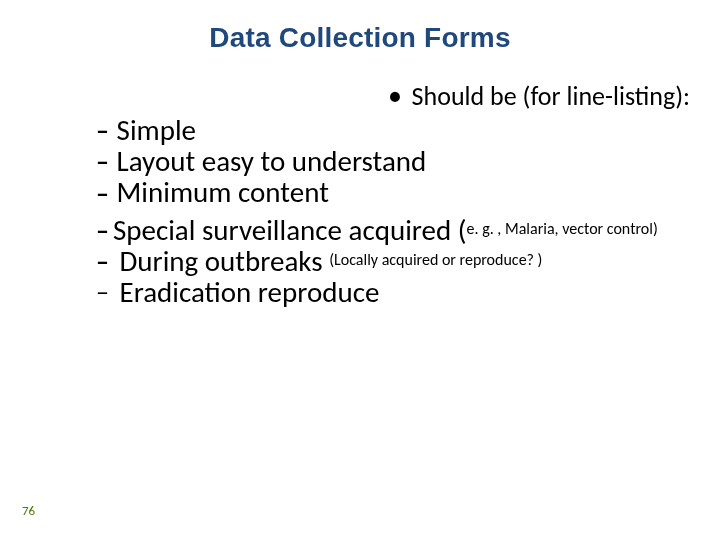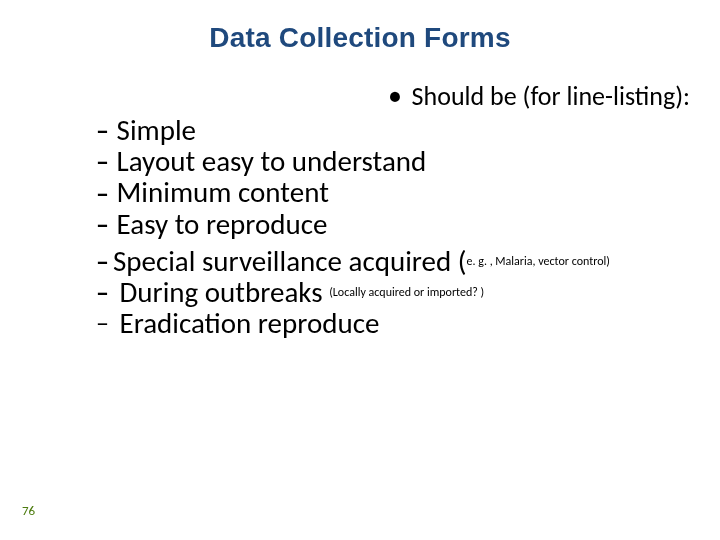--- a/index.html
+++ b/index.html
@@ -66,21 +66,21 @@
     margin-right: 4px;
   }
   .l2 .dash.thin {
     font-weight: 400;
   }
   .l2 .text {
     font-size: 29px;
     vertical-align: middle;
   }
   .small {
-    font-size: 12px;
+    font-size: 16px;
     vertical-align: baseline;
   }
   .gap {
     height: 6px;
   }
   .pagenum {
     position: absolute;
     left: 22px;
     bottom: 22px;
     font-size: 13px;
@@ -106,34 +106,30 @@
         <span class="text">Simple</span>
       </div>
       <div class="l2">
         <span class="dash">–</span>
         <span class="text">Layout easy to understand</span>
       </div>
       <div class="l2">
         <span class="dash">–</span>
         <span class="text">Minimum content</span>
       </div>
-      <div class="l2">
-        <span class="dash">–</span>
-        <span class="text">Easy to reproduce</span>
-      </div>
     </div>
 
     <div class="gap"></div>
 
     <div class="sub">
       <div class="l2">
         <span class="dash">–</span><span class="text">Special surveillance acquired (</span><span class="small">e. g. , Malaria, vector control)</span>
       </div>
       <div class="l2">
-        <span class="dash">–</span><span class="text"> During outbreaks </span><span class="small">(Locally acquired or imported? )</span>
+        <span class="dash">–</span><span class="text"> During outbreaks </span><span class="small">(Locally acquired or reproduce? )</span>
       </div>
       <div class="l2">
         <span class="dash thin">–</span><span class="text"> Eradication reproduce</span>
       </div>
     </div>
 
   </div>
 
   <div class="pagenum">76</div>
 

